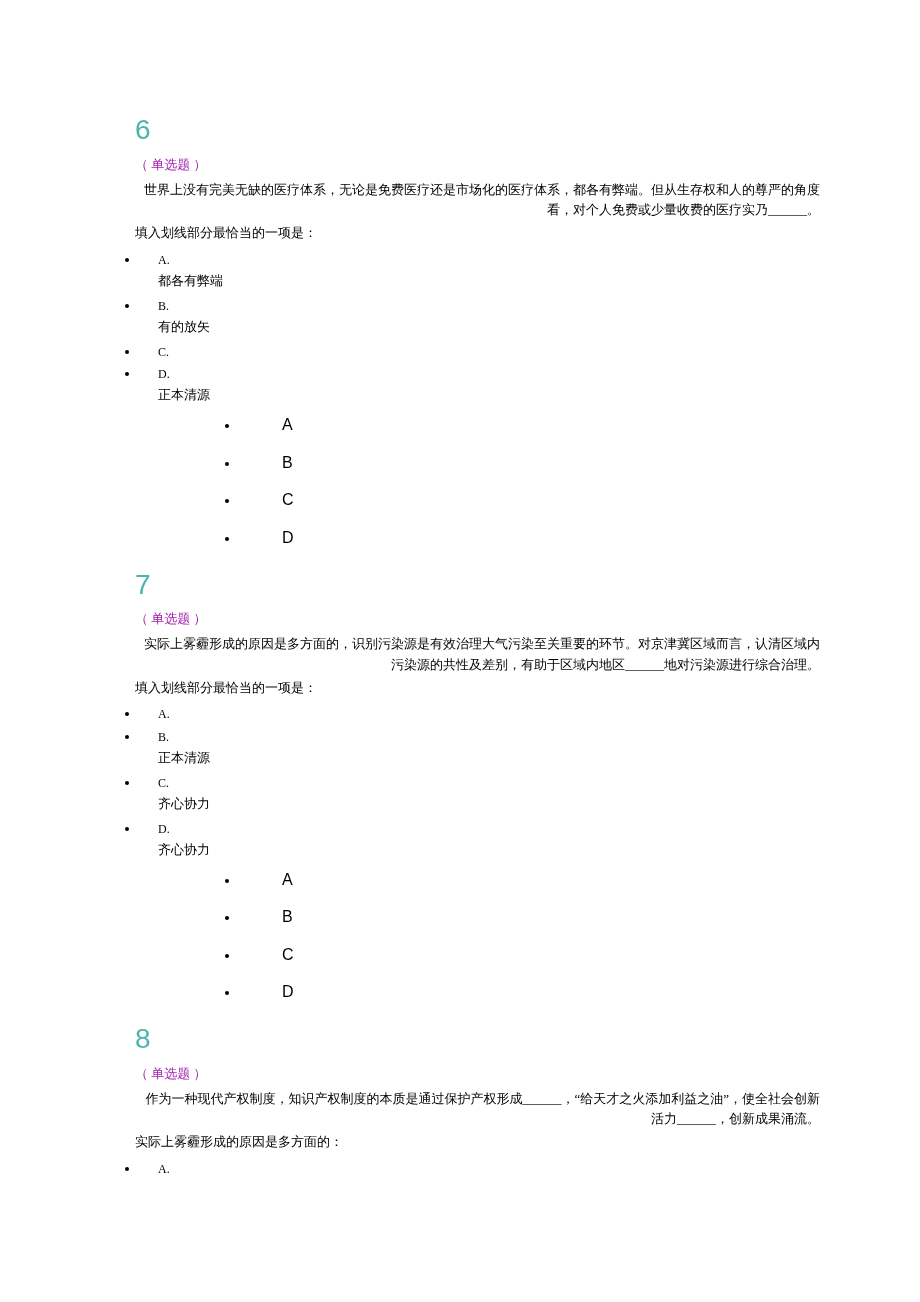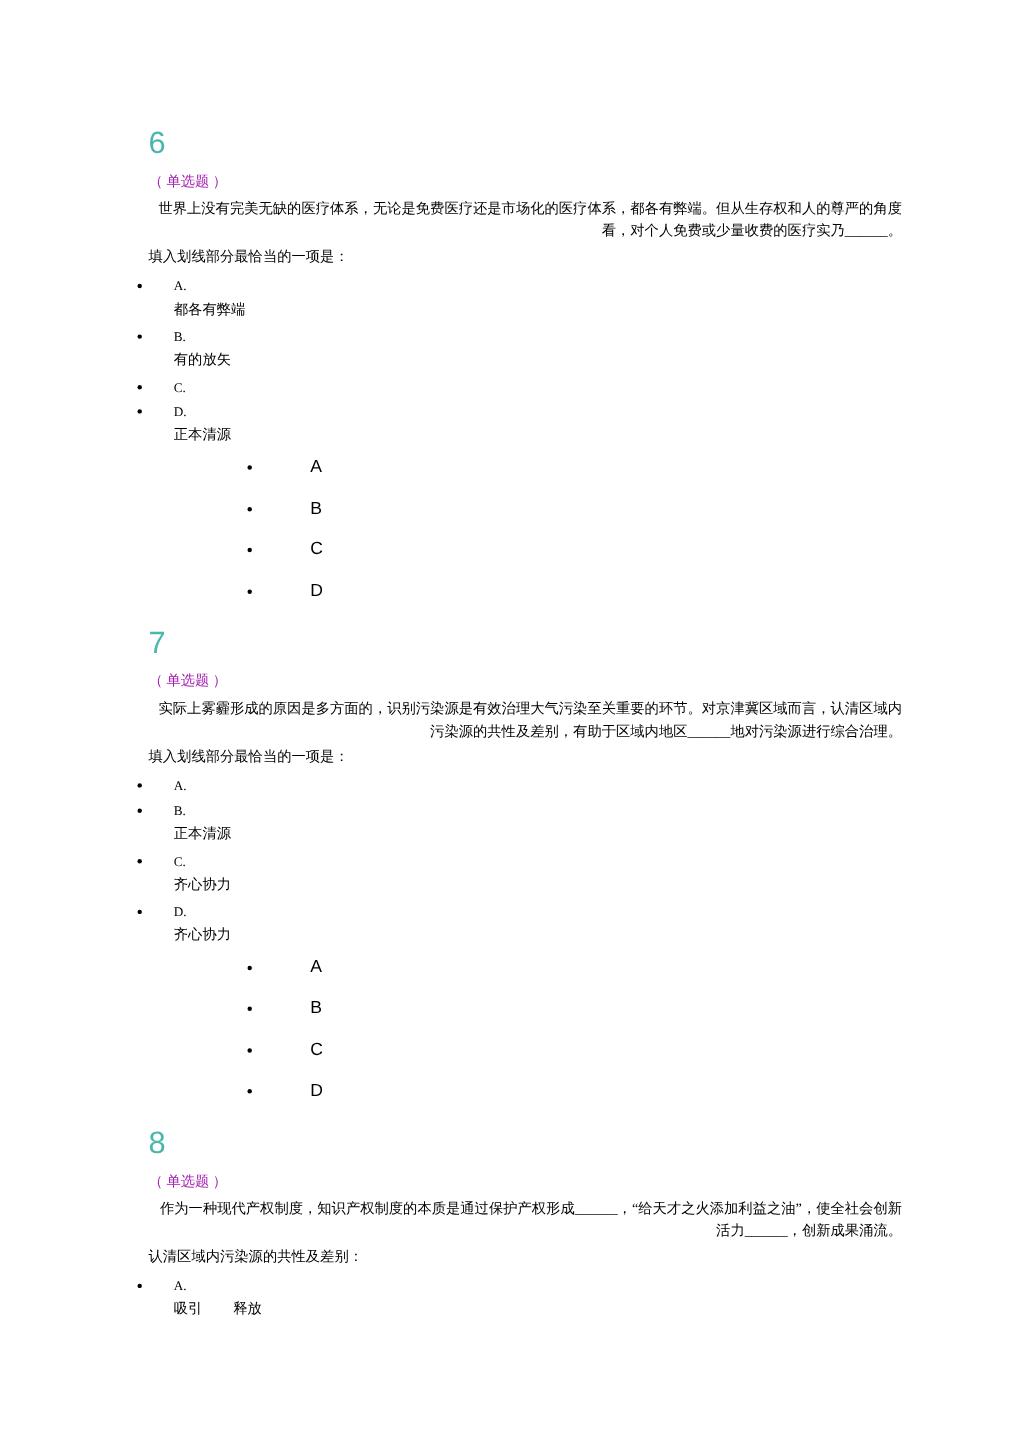--- a/index.html
+++ b/index.html
@@ -137,19 +137,18 @@
 <ul class="answers">
   <li><span class="ans-letter">A</span></li>
   <li><span class="ans-letter">B</span></li>
   <li><span class="ans-letter">C</span></li>
   <li><span class="ans-letter">D</span></li>
 </ul>
 
 <div class="qnum">8</div>
 <div class="qtype">（ 单选题 ）</div>
 <div class="stem">作为一种现代产权制度，知识产权制度的本质是通过保护产权形成______，“给天才之火添加利益之油”，使全社会创新活力______，创新成果涌流。</div>
-<div class="prompt">认清区域内污染源的共性及差别：</div>
+<div class="prompt">实际上雾霾形成的原因是多方面的：</div>
 <ul class="options">
   <li>
     <span class="opt-letter">A.</span>
-    <span class="opt-text"><span>吸引</span><span class="gap"></span><span>释放</span></span>
   </li>
 </ul>
 
 </body></html>

